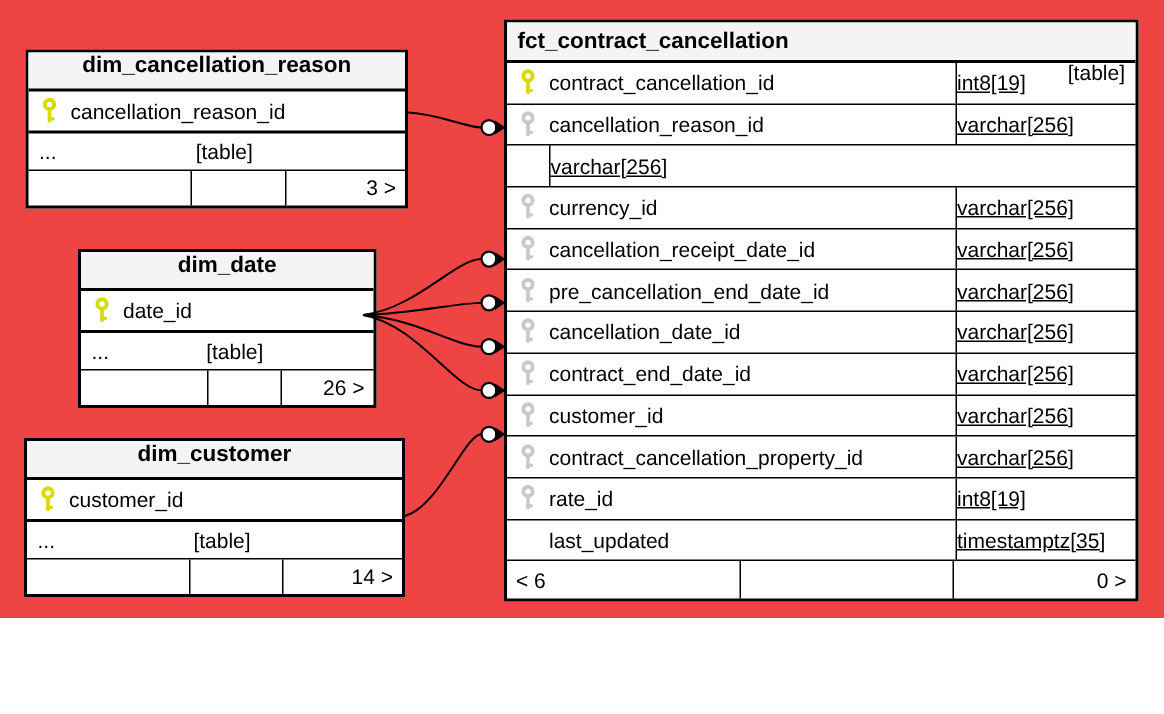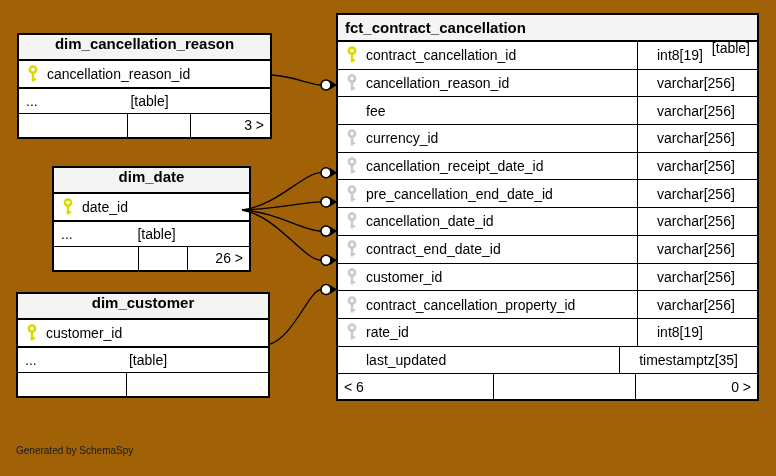--- a/index.html
+++ b/index.html
@@ -3,35 +3,35 @@
 <meta charset="utf-8">
 <style>
   :root{
     --pk:#d8da00;
     --fk:#c9c9c9;
     --header-bg:#f4f4f4;
     --line:#000000;
   }
   html,body{margin:0;padding:0;background:#ffffff;}
   #canvas{
-    position:relative;width:776px;height:476px;background:#a16207;overflow:hidden;
+    position:relative;width:776px;height:412px;background:#ef4444;overflow:hidden;
     font-family:"Liberation Sans", sans-serif;color:#000;
   }
   .tbl{position:absolute;background:#fff;border:2px solid var(--line);box-sizing:content-box;z-index:1;}
   .hdr{display:flex;justify-content:space-between;align-items:center;background:var(--header-bg);
        border-bottom:2px solid var(--line);padding:0 7px;}
   .hdr .title{font-weight:bold;font-size:15px;white-space:nowrap;}
   .hdr .badge{font-weight:normal;font-size:14px;white-space:nowrap;margin-left:10px;margin-top:41px;}
   .row{display:flex;align-items:center;border-bottom:1.5px solid var(--line);padding-left:8px;box-sizing:border-box;}
   .keyicon{color:var(--fk);flex:0 0 12px;margin-right:8px;}
   .keyicon.pk{color:var(--pk);}
   .keyicon.nokey{visibility:hidden;}
   .colname{font-size:14px;white-space:nowrap;flex:1;}
   .coltype{font-size:14px;white-space:nowrap;border-left:1px solid var(--line);align-self:stretch;
-           display:flex;align-items:center;padding:0 19px;box-sizing:border-box;}
+           display:flex;align-items:center;padding:0 0;box-sizing:border-box;text-decoration:underline;}
   .ellipsisrow{font-size:14px;padding-left:7px;}
   .tfoot{display:flex;align-items:stretch;font-size:14px;}
   .fcell{display:flex;align-items:center;box-sizing:border-box;}
   .fcell + .fcell{border-left:1px solid var(--line);}
   .fcell.fright{justify-content:flex-end;padding-right:6px;}
   .fcell.fleft{padding-left:6px;}
 
   
   .fct{left:336px;top:13px;width:419px;}
   .fct .hdr{height:25px;}
@@ -93,21 +93,20 @@
       <svg class="keyicon fk" width="12" height="18" viewBox="0 0 12 18">
           <use href="#keysym"></use>
         </svg>
       <span class="colname">cancellation_reason_id</span>
       <span class="coltype">varchar[256]</span>
     </div>
     <div class="row">
       <svg class="keyicon nokey" width="12" height="18" viewBox="0 0 12 18">
           <use href="#keysym"></use>
         </svg>
-      <span class="colname">fee</span>
       <span class="coltype">varchar[256]</span>
     </div>
     <div class="row">
       <svg class="keyicon fk" width="12" height="18" viewBox="0 0 12 18">
           <use href="#keysym"></use>
         </svg>
       <span class="colname">currency_id</span>
       <span class="coltype">varchar[256]</span>
     </div>
     <div class="row">
@@ -220,20 +219,21 @@
     <div class="row pkrow">
       <svg class="keyicon pk" width="12" height="18" viewBox="0 0 12 18">
           <use href="#keysym"></use>
         </svg>
       <span class="colname">customer_id</span>
     </div>
     <div class="ellipsisrow">...</div>
     <div class="tfoot">
       <span class="fcell c1"></span>
       <span class="fcell c2"></span>
+      <span class="fcell c3 fright">14 &gt;</span>
     </div>
   </div>
 
   <svg id="rel-svg" width="776" height="476" viewBox="0 0 776 476">
       <path d="M272,75 C294.05,76.2 310.22,85 321,85" class="rel-line"></path>
       <circle cx="326" cy="85" r="5" class="rel-circle"></circle>
       <polygon points="337,85 330,80.4 330,89.6" class="rel-arrow"></polygon>
       <path d="M242,210 C277.55,205.524 303.62,172.7 321,172.7" class="rel-line"></path>
       <circle cx="326" cy="172.7" r="5" class="rel-circle"></circle>
       <polygon points="337,172.7 330,168.1 330,177.29999999999998" class="rel-arrow"></polygon>

